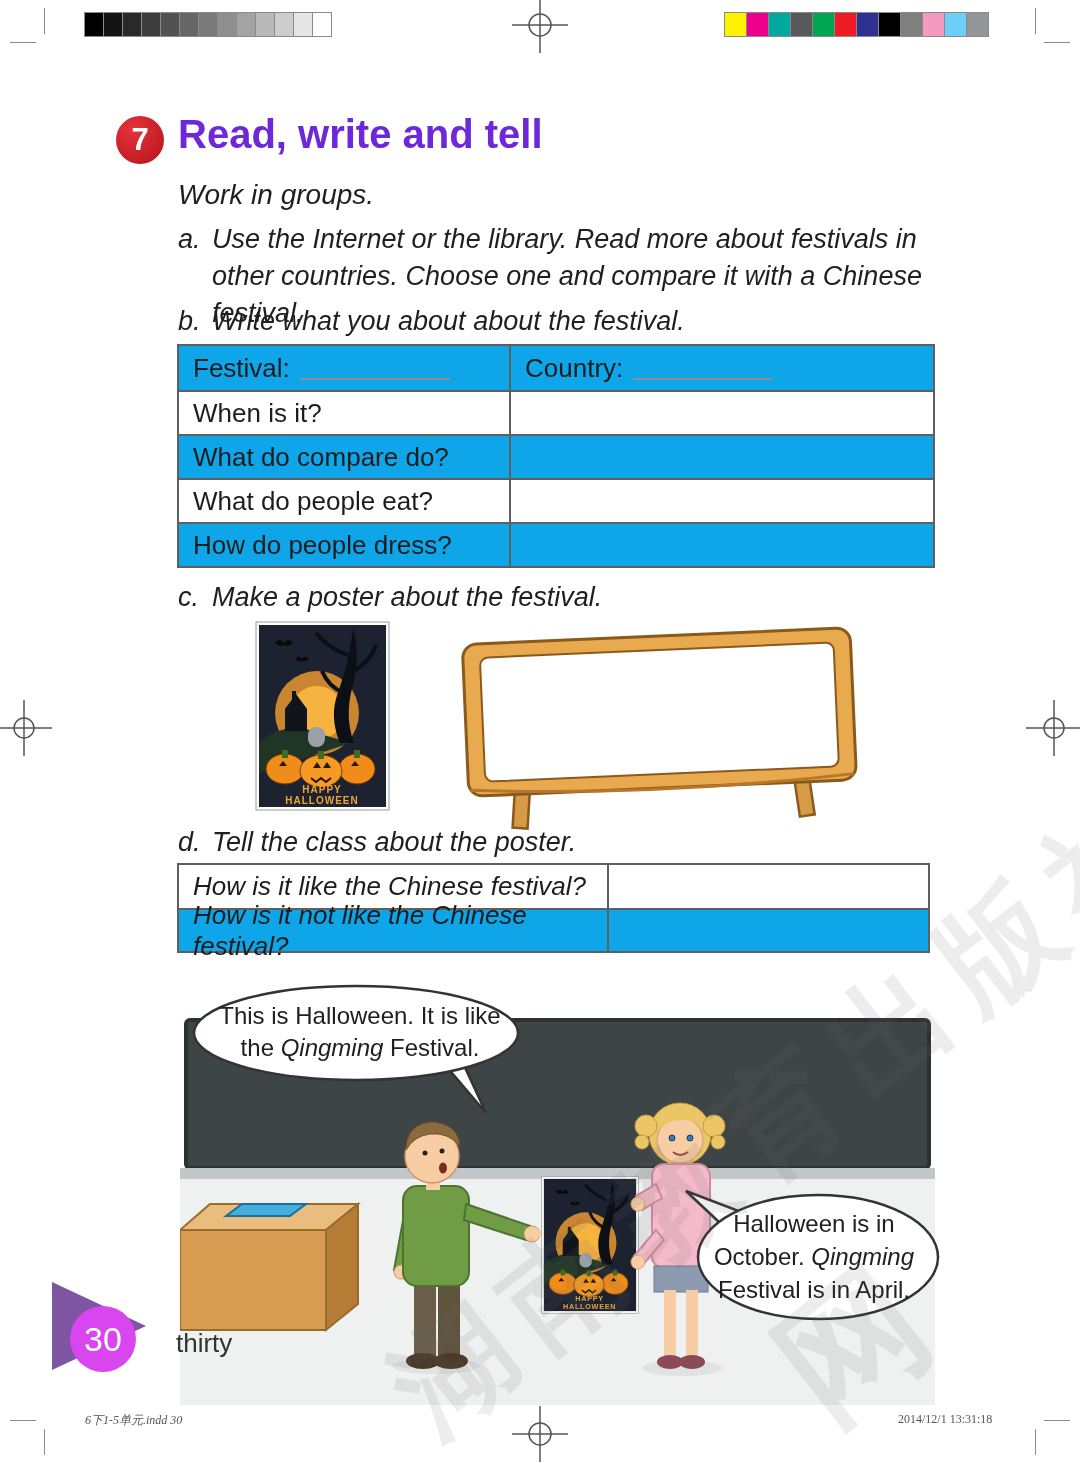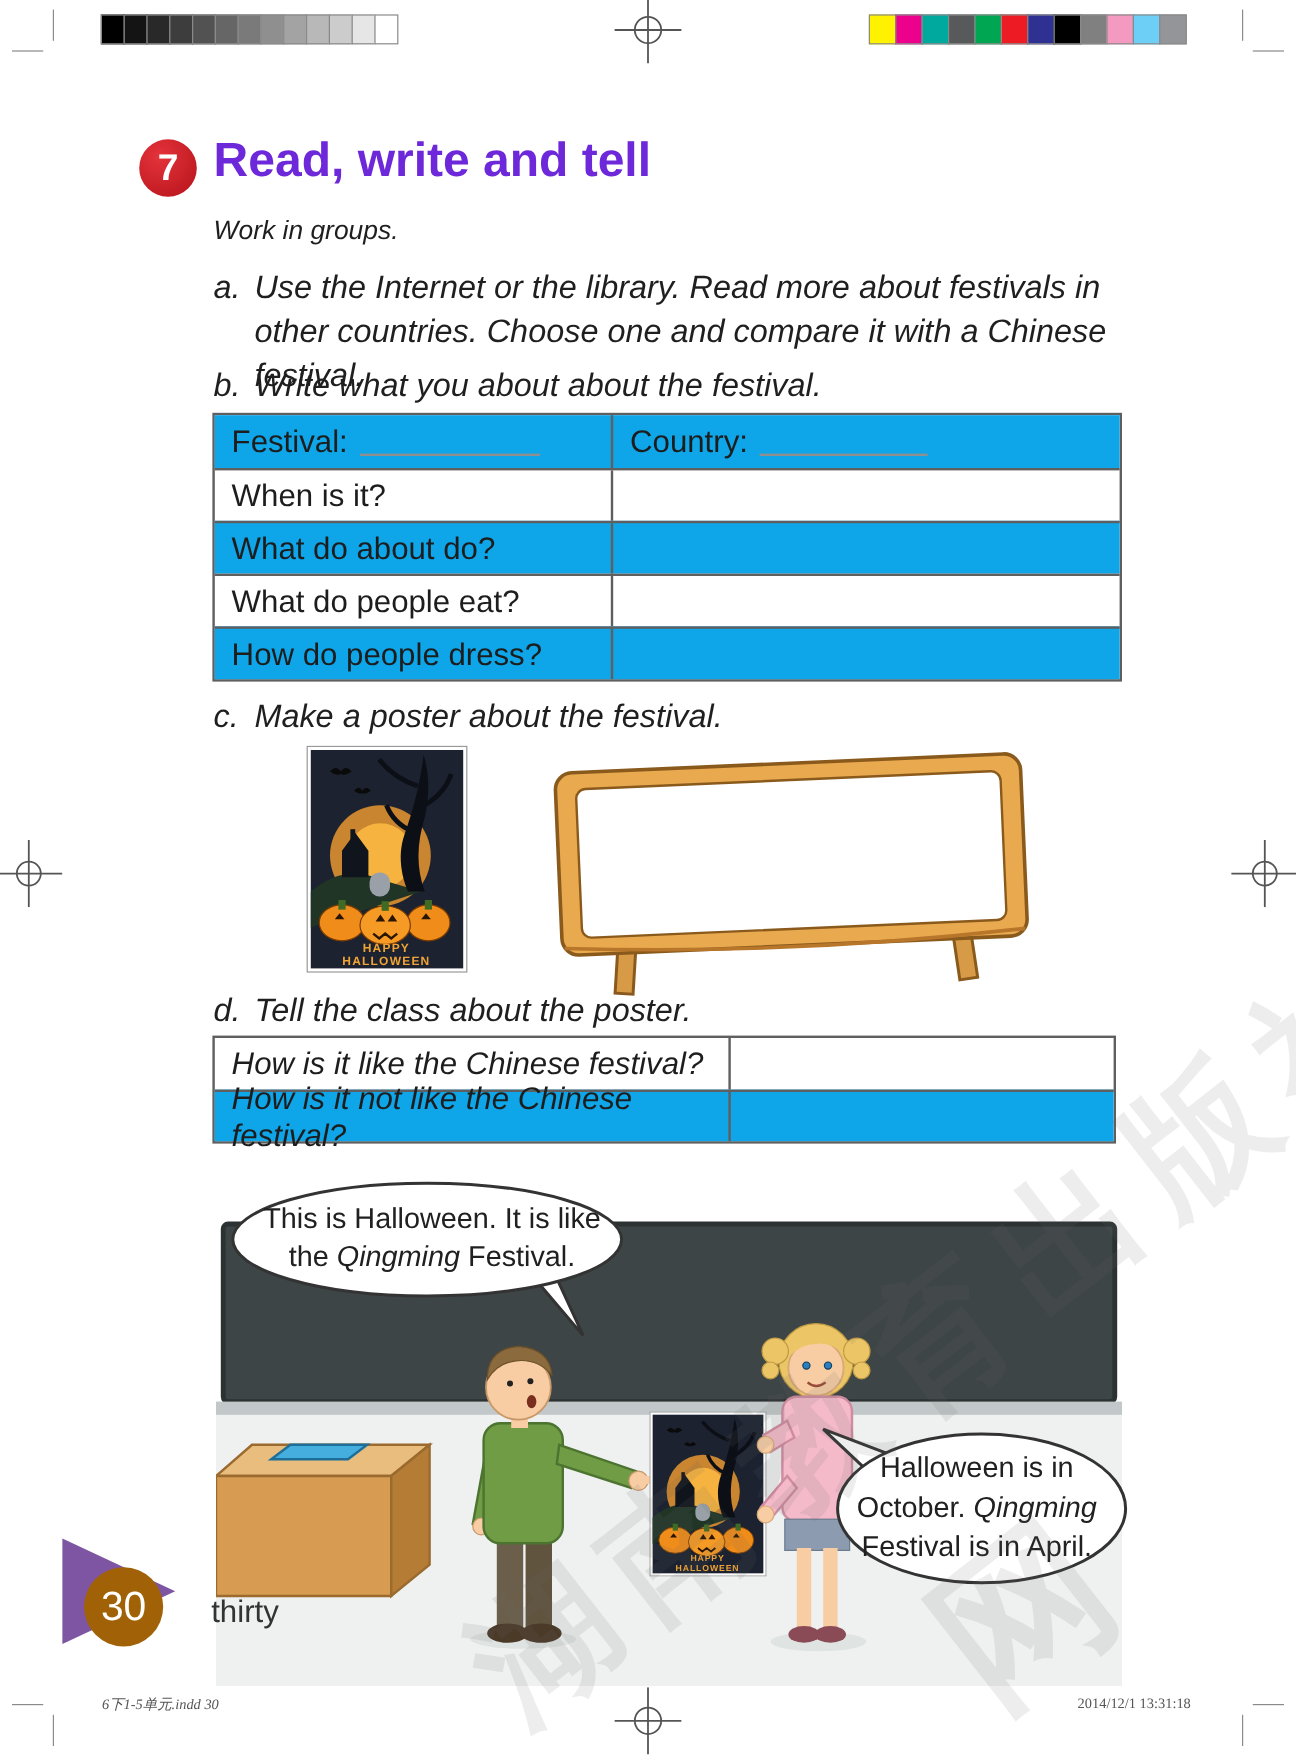--- a/index.html
+++ b/index.html
@@ -18,21 +18,21 @@
 
   
   .badge{position:absolute;left:116px;top:116px;width:48px;height:48px;border-radius:50%;
          background:radial-gradient(circle at 35% 30%,#e4333b,#b5121a);
          color:#fff;font-weight:bold;font-size:31px;display:flex;align-items:center;justify-content:center;}
   .title{position:absolute;left:178px;top:112px;font-size:40px;font-weight:bold;color:#6d28d9;}
 
   
   .instr{position:absolute;display:flex;font-size:27px;font-style:italic;color:#1f1f1f;line-height:37px;}
   .instr .lbl{flex:none;width:34px;}
-  .intro{position:absolute;left:178px;top:179px;font-size:22px;font-style:italic;color:#1f1f1f;}
+  .intro{position:absolute;left:178px;top:179px;font-size:28px;font-style:italic;color:#1f1f1f;}
 
   
   .tbl{position:absolute;border:2px solid #5f5f5f;box-sizing:border-box;font-size:26px;color:#1d1d1d;}
   .tbl .row{display:flex;box-sizing:border-box;border-top:2px solid #5f5f5f;align-items:stretch;}
   .tbl .row:first-child{border-top:none;}
   .tbl .c1{box-sizing:border-box;padding-left:14px;display:flex;align-items:center;}
   .tbl .c2{flex:1;border-left:2px solid #5f5f5f;display:flex;align-items:center;padding-left:14px;box-sizing:border-box;}
   .green{background:#0ea5e9;}
   #table-b{left:177px;top:344px;width:758px;}
   #table-b .row{height:44px;}
@@ -50,21 +50,21 @@
   
   .bubble{position:absolute;z-index:20;}
   .bubble-text{position:absolute;z-index:21;text-align:center;color:#202020;}
   #bubble1-text{left:205px;top:1000px;width:310px;font-size:24px;line-height:32px;}
   #bubble2-text{left:700px;top:1207px;width:228px;font-size:24px;line-height:33px;}
   .it{font-style:italic;}
 
   
   .tri{position:absolute;left:52px;top:1282px;width:0;height:0;
        border-top:44px solid transparent;border-bottom:44px solid transparent;border-left:94px solid #7d55a3;}
-  .pnum{position:absolute;left:70px;top:1306px;width:66px;height:66px;border-radius:50%;background:#a16207;
+  .pnum{position:absolute;left:70px;top:1306px;width:66px;height:66px;border-radius:50%;background:#d946ef;
         color:#fff;font-size:34px;display:flex;align-items:center;justify-content:center;z-index:5;}
   .pword{position:absolute;left:176px;top:1328px;font-size:26px;color:#333;}
   .fnote{position:absolute;font-size:12px;color:#555;font-family:"Liberation Serif",serif;}
   #fnote-l{left:85px;top:1412px;font-style:italic;}
   #fnote-r{left:898px;top:1412px;}
 
   
   .wm{position:absolute;font-weight:bold;color:rgba(110,110,110,0.12);white-space:nowrap;
       transform:rotate(-38deg);transform-origin:left top;pointer-events:none;z-index:50;}
   #wm1{left:360px;top:1345px;font-size:118px;letter-spacing:20px;}
@@ -193,21 +193,21 @@
       <div class="c2">
         <span>Country:</span>
         <span class="blank" style="width:140px"></span>
       </div>
     </div>
     <div class="row">
       <div class="c1">When is it?</div>
       <div class="c2"></div>
     </div>
     <div class="row green">
-      <div class="c1">What do about do?</div>
+      <div class="c1">What do compare do?</div>
       <div class="c2"></div>
     </div>
     <div class="row">
       <div class="c1">What do people eat?</div>
       <div class="c2"></div>
     </div>
     <div class="row green">
       <div class="c1">How do people dress?</div>
       <div class="c2"></div>
     </div>

